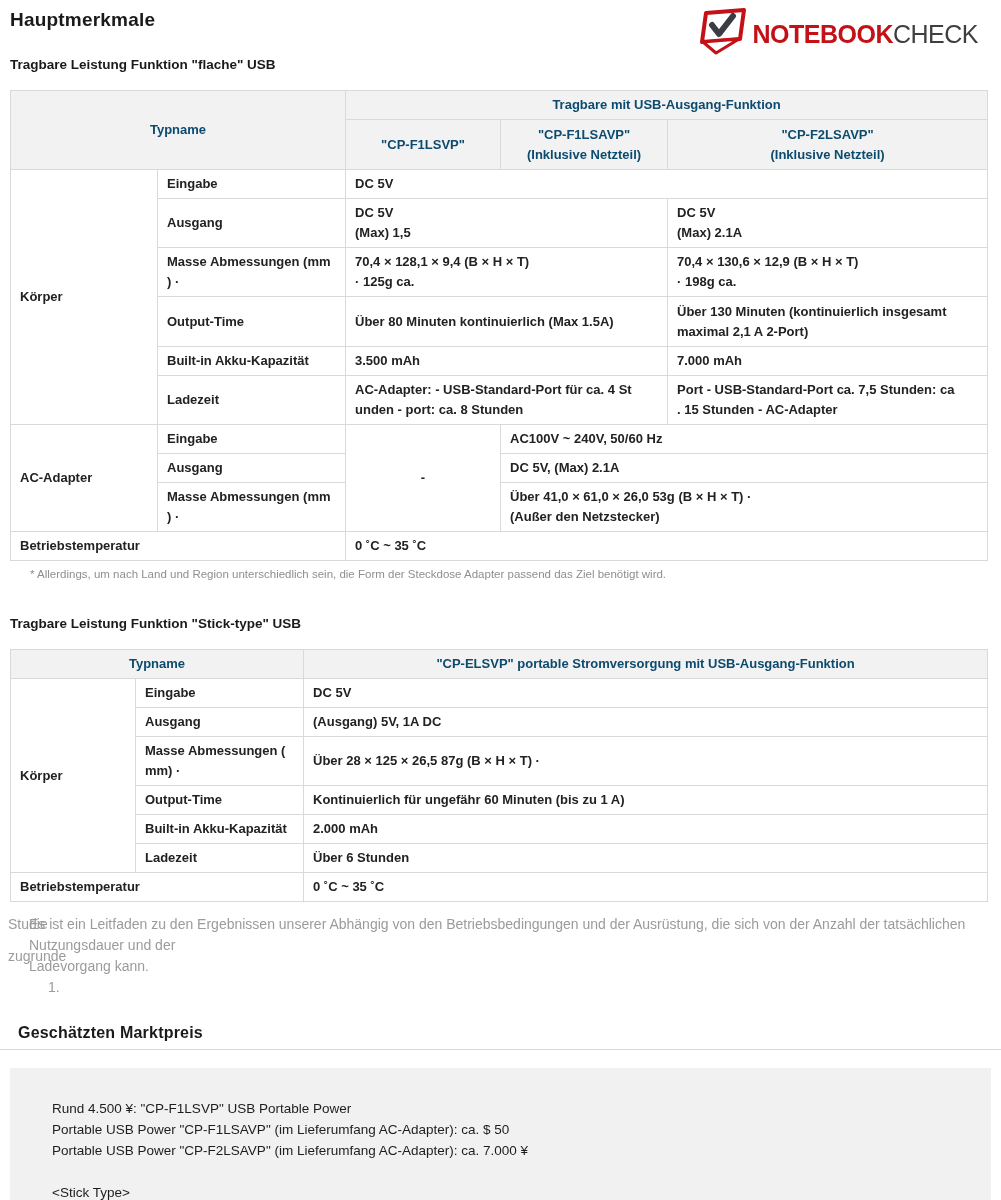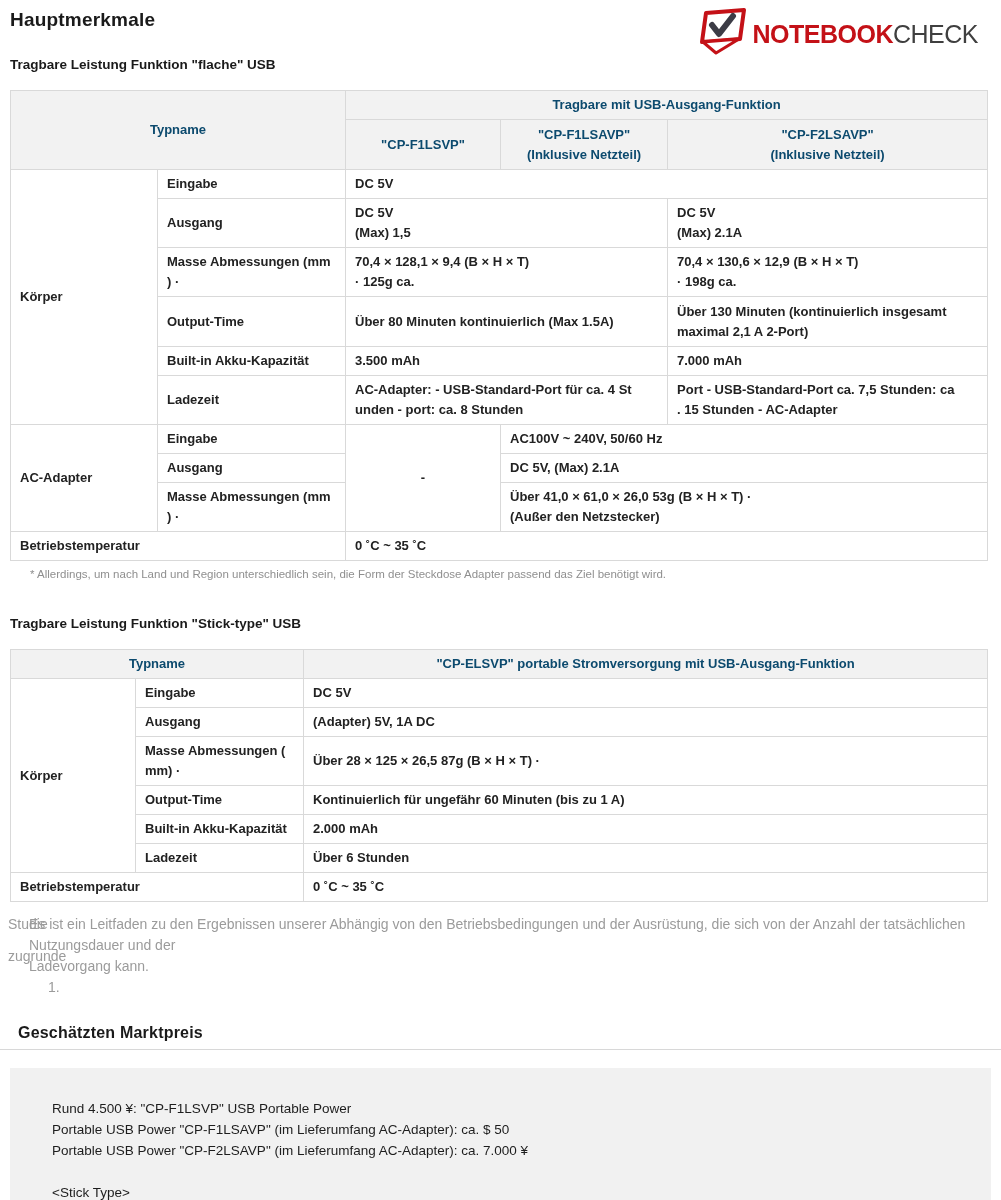--- a/index.html
+++ b/index.html
@@ -187,21 +187,21 @@
     </tr>
   </thead>
   <tbody>
     <tr class="h29">
       <td rowspan="6" class="grouplabel">Körper</td>
       <td>Eingabe</td>
       <td>DC 5V</td>
     </tr>
     <tr class="h29">
       <td>Ausgang</td>
-      <td>(Adapter) 5V, 1A DC</td>
+      <td>(Ausgang) 5V, 1A DC</td>
     </tr>
     <tr class="h49">
       <td class="pre">Masse Abmessungen (
 mm) ·</td>
       <td>Über 28 × 125 × 26,5 87g (B × H × T) ·</td>
     </tr>
     <tr class="h29">
       <td>Output-Time</td>
       <td>Kontinuierlich für ungefähr 60 Minuten (bis zu 1 A)</td>
     </tr>

